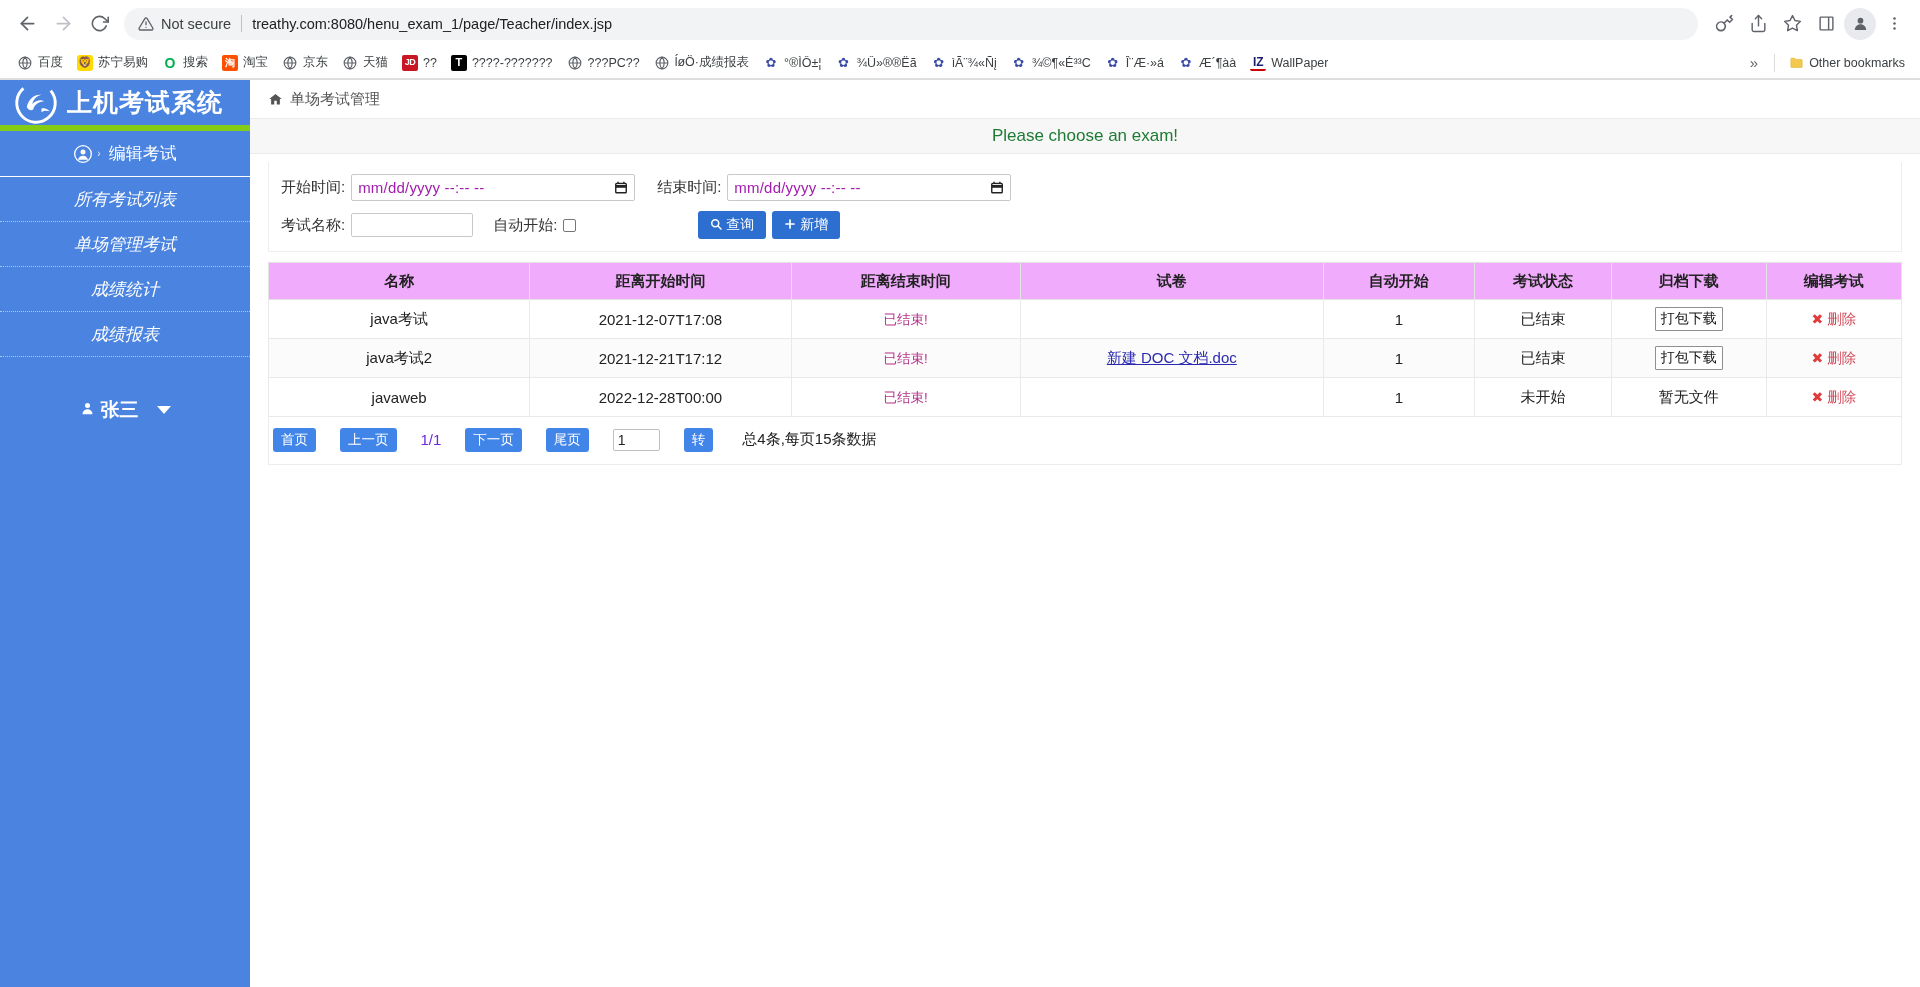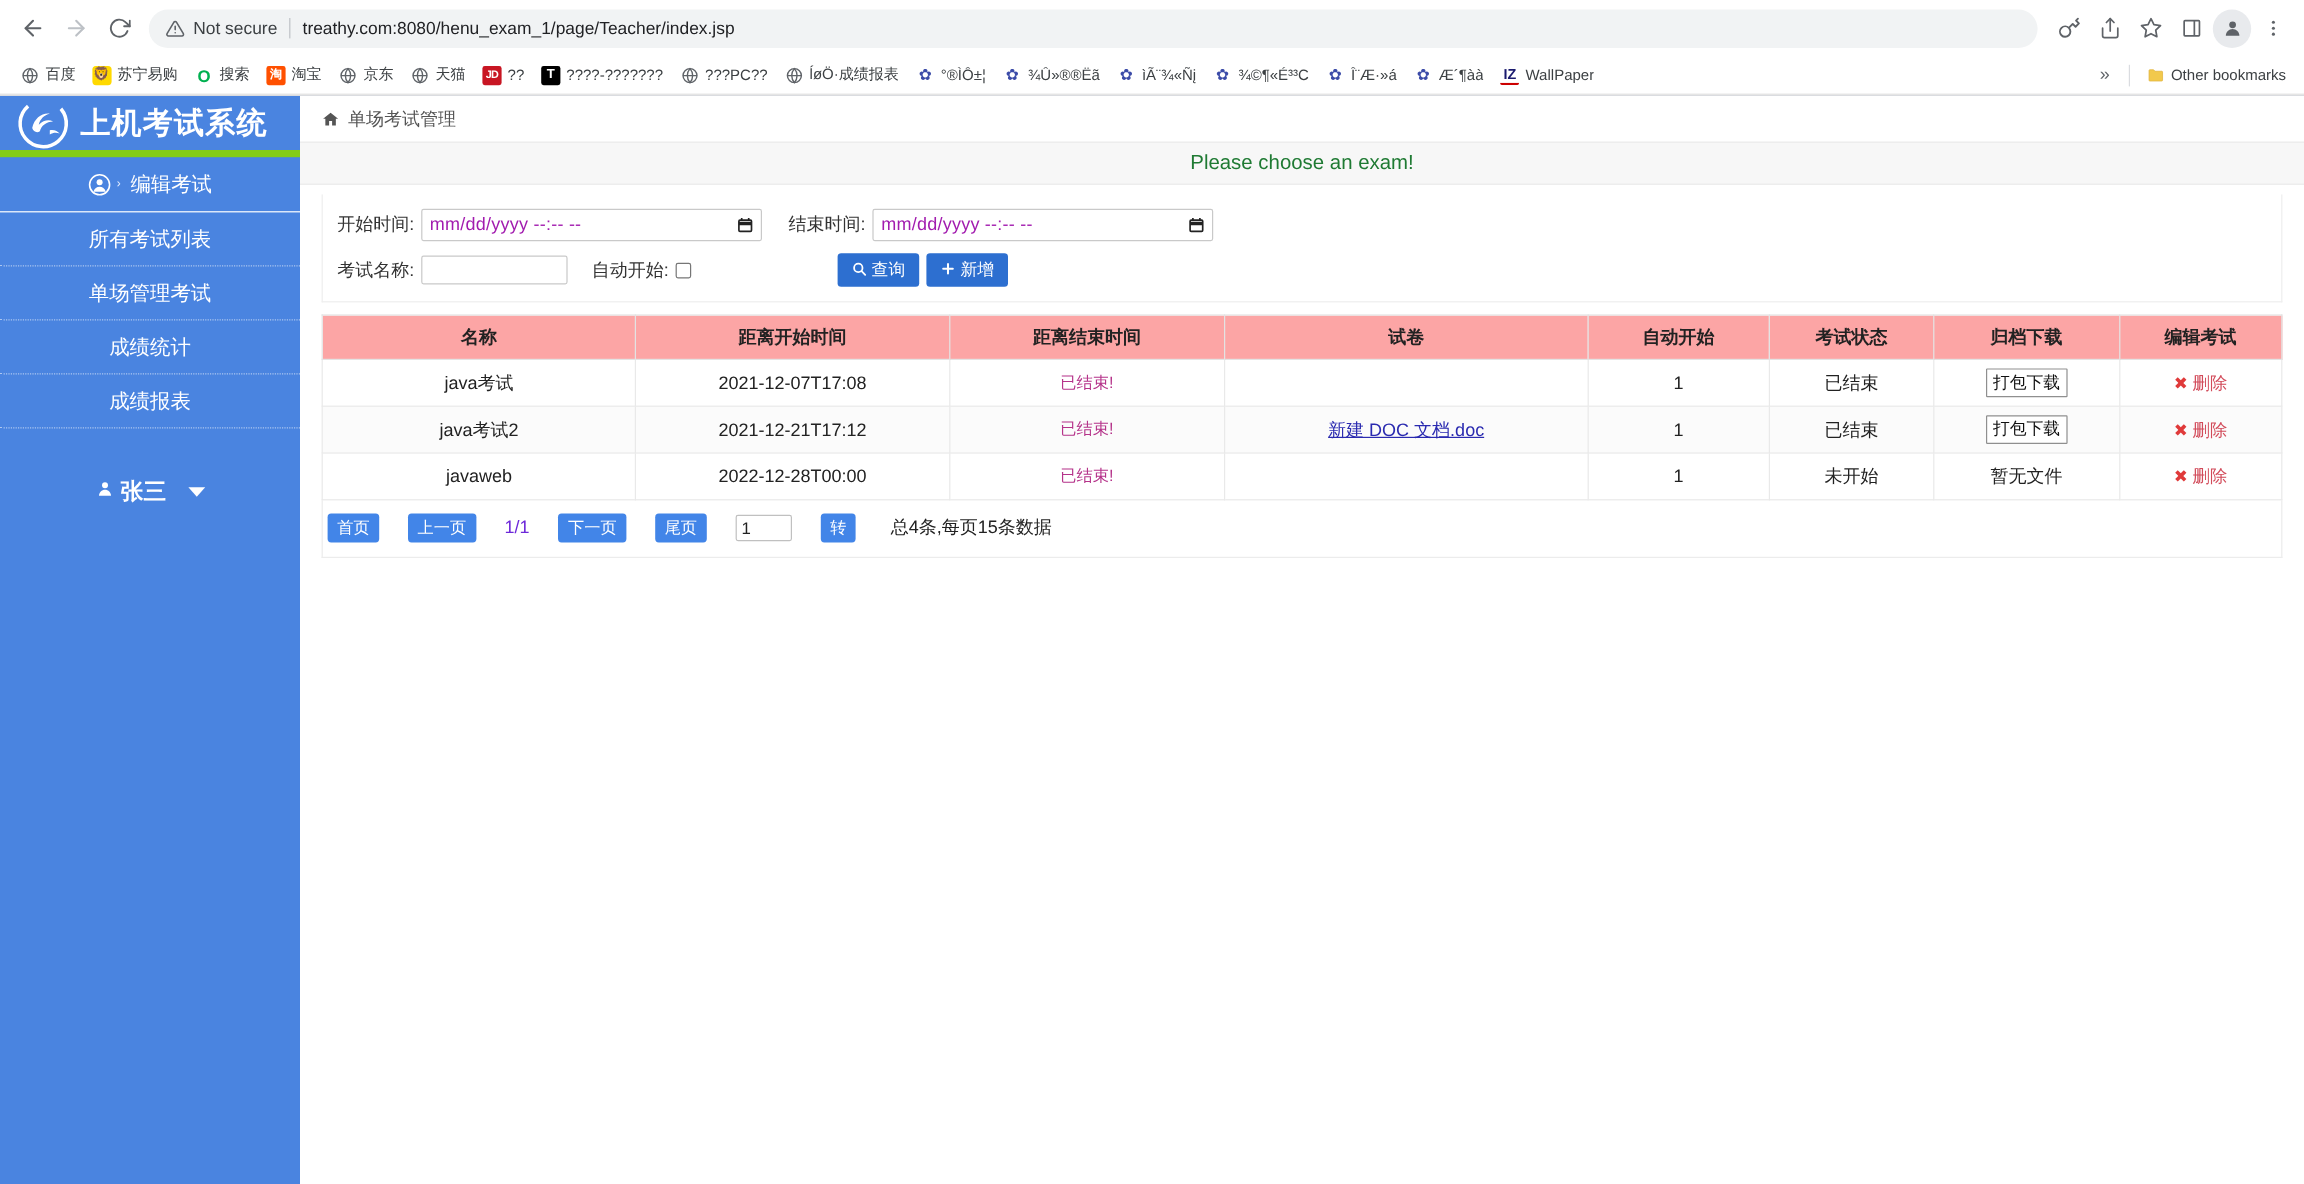--- a/index.html
+++ b/index.html
@@ -149,20 +149,21 @@
   }
   .menu-top .person-ico { width: 20px; height: 20px; }
   .menu-top .label { font-size: 17px; color: #fff; }
   .menu-top .caret-r { font-size: 10px; color: #e7efff; margin-left:-4px;}
   .menu-item {
     height: 45px;
     display: flex; align-items: center; justify-content: center;
     font-size: 17px;
     color: #ffffff;
     border-bottom: 1px dotted rgba(255,255,255,0.55);
+    font-style: italic;
   }
   .user-box {
     margin-top: 30px;
     height: 46px;
     display: flex; align-items: center; justify-content: center;
     gap: 18px;
     font-size: 19px; font-weight: bold;
   }
   .user-box .u-ico { font-size: 16px; }
   .user-box .u-caret {
@@ -248,21 +249,21 @@
   .btn-primary .g { font-size: 13px; }
 
   
   table.data {
     width: 100%;
     border-collapse: collapse;
     margin-top: 10px;
     table-layout: fixed;
   }
   table.data th {
-    background: #fca5a5;
+    background: #f0abfc;
     border: 1px solid #e3e3e3;
     font-size: 15px;
     font-weight: bold;
     color: #222;
     height: 37px;
     text-align: center;
   }
   table.data td {
     border: 1px solid #e9e9e9;
     height: 39px;

